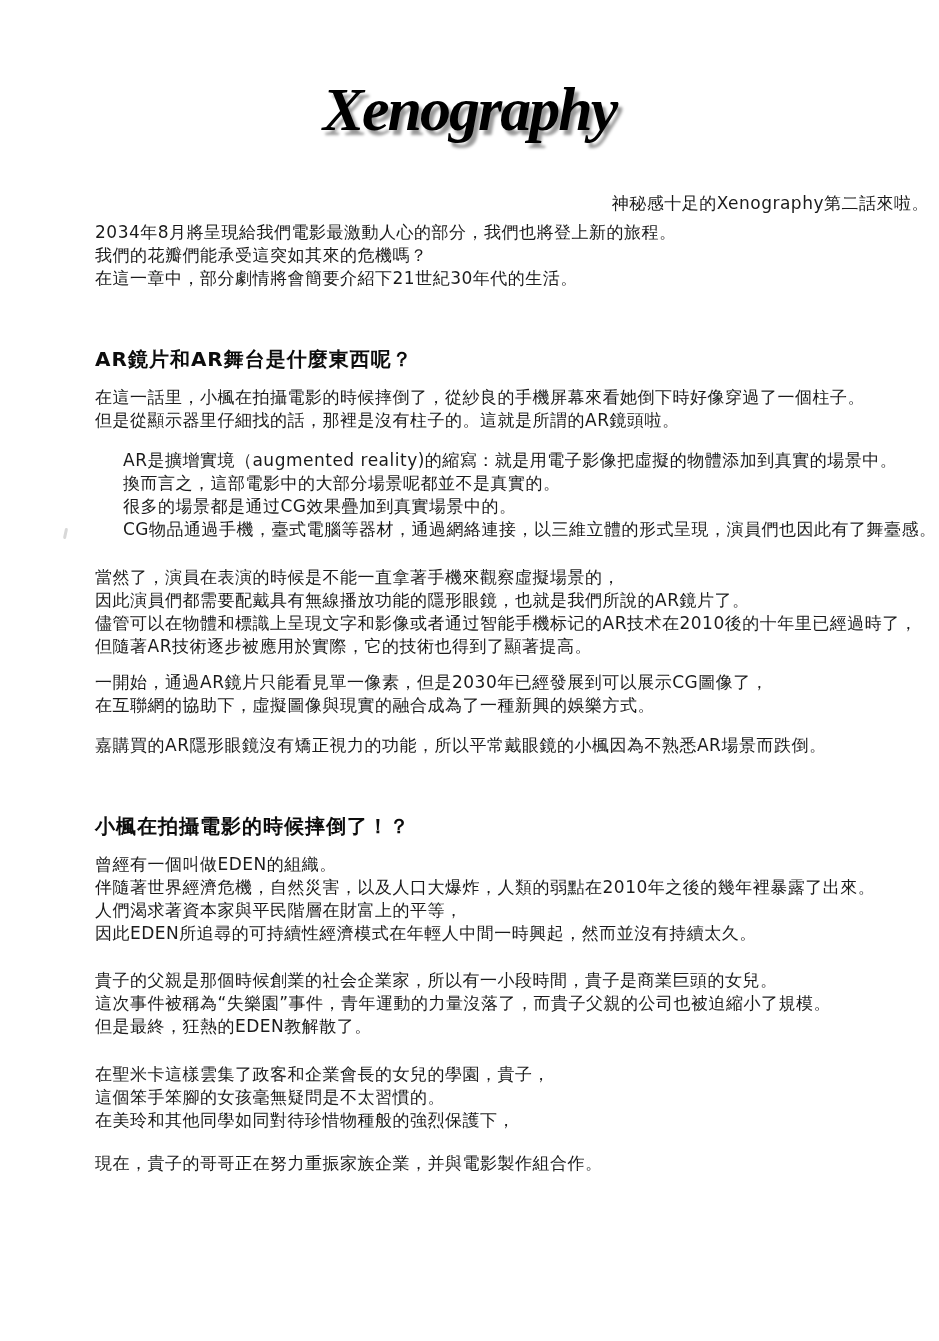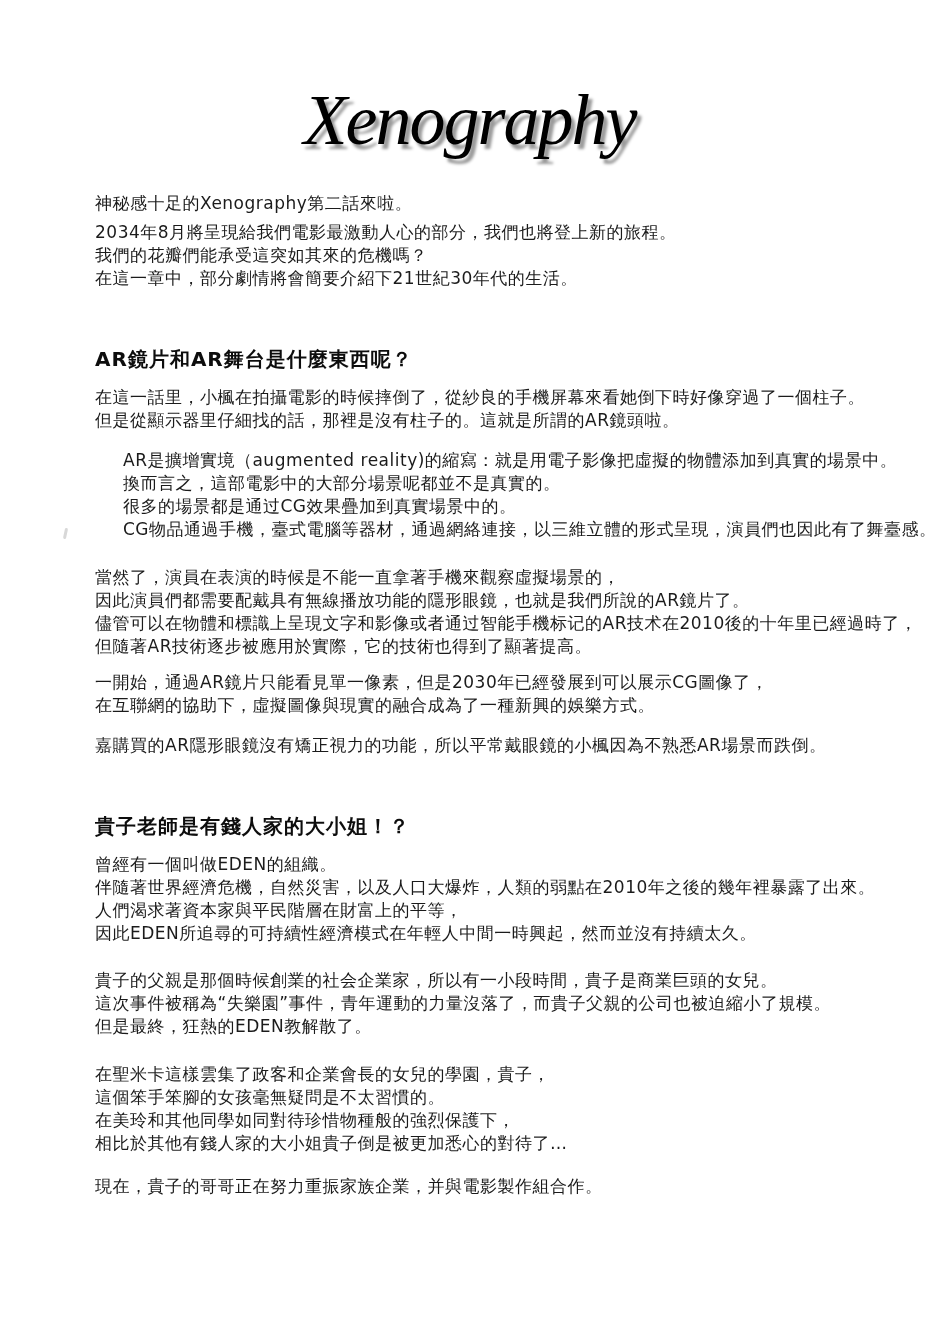--- a/index.html
+++ b/index.html
@@ -13,22 +13,22 @@
   }
   .title-wrap {
     padding-top: 36px;
     height: 132px;
     text-align: center;
   }
   .page-title {
     display: inline-block;
     font-family: "Liberation Serif", "DejaVu Serif", serif;
     font-style: italic;
-    font-weight: 400;
-    font-size: 72px;
+    font-weight: 700;
+    font-size: 62px;
     line-height: 1;
     letter-spacing: -2px;
     color: var(--title-text, #000000);
     text-shadow: 4px 5px 3px var(--title-shadow, #9a9a9a);
   }
   #doc-body {
     margin: 24px 10px 0 95px;
     font-size: 17px;
     line-height: 23px;
     letter-spacing: 0.5px;
@@ -38,21 +38,21 @@
   .para { margin: 0 0 17px 0; }
   .heading {
     font-weight: 700;
     font-size: 20px;
     line-height: 26px;
     letter-spacing: 1px;
     color: var(--heading-text, #0d0d0d);
     margin: 56px 0 14px 0;
   }
   
-  #doc-body > .para:nth-child(1)  { margin-bottom: 6px; }
+  #doc-body > .para:nth-child(1)  { margin-bottom: 6px; text-align: right; }
   #doc-body > .para:nth-child(5)  { margin-bottom: 25px; margin-left: 28px; }
   #doc-body > .para:nth-child(6)  { margin-bottom: 13px; }
   #doc-body > .para:nth-child(10) { margin-bottom: 24px; }
   #doc-body > .para:nth-child(11) { margin-bottom: 25px; }
   #doc-body > .para:nth-child(12) { margin-bottom: 20px; }
   .scan-artifact {
     position: absolute;
     left: 64px;
     top: 528px;
     width: 3px;
@@ -96,36 +96,35 @@
       <div class="line">儘管可以在物體和標識上呈現文字和影像或者通过智能手機标记的AR技术在2010後的十年里已經過時了，</div>
       <div class="line">但隨著AR技術逐步被應用於實際，它的技術也得到了顯著提高。</div>
     </div>
     <div class="para">
       <div class="line">一開始，通過AR鏡片只能看見單一像素，但是2030年已經發展到可以展示CG圖像了，</div>
       <div class="line">在互聯網的協助下，虛擬圖像與現實的融合成為了一種新興的娛樂方式。</div>
     </div>
     <div class="para">
       <div class="line">嘉購買的AR隱形眼鏡沒有矯正視力的功能，所以平常戴眼鏡的小楓因為不熟悉AR場景而跌倒。</div>
     </div>
-    <div class="heading">貴子老師是有錢人家的大小姐！？</div>
+    <div class="heading">小楓在拍攝電影的時候摔倒了！？</div>
     <div class="para">
       <div class="line">曾經有一個叫做EDEN的組織。</div>
       <div class="line">伴隨著世界經濟危機，自然災害，以及人口大爆炸，人類的弱點在2010年之後的幾年裡暴露了出來。</div>
       <div class="line">人們渴求著資本家與平民階層在財富上的平等，</div>
       <div class="line">因此EDEN所追尋的可持續性經濟模式在年輕人中間一時興起，然而並沒有持續太久。</div>
     </div>
     <div class="para">
       <div class="line">貴子的父親是那個時候創業的社会企業家，所以有一小段時間，貴子是商業巨頭的女兒。</div>
       <div class="line">這次事件被稱為“失樂園”事件，青年運動的力量沒落了，而貴子父親的公司也被迫縮小了規模。</div>
       <div class="line">但是最終，狂熱的EDEN教解散了。</div>
     </div>
     <div class="para">
       <div class="line">在聖米卡這樣雲集了政客和企業會長的女兒的學園，貴子，</div>
       <div class="line">這個笨手笨腳的女孩毫無疑問是不太習慣的。</div>
       <div class="line">在美玲和其他同學如同對待珍惜物種般的強烈保護下，</div>
-      <div class="line">相比於其他有錢人家的大小姐貴子倒是被更加悉心的對待了…</div>
     </div>
     <div class="para">
       <div class="line">現在，貴子的哥哥正在努力重振家族企業，并與電影製作組合作。</div>
     </div>
   </main>
 
 <div class="scan-artifact"></div>
 
 </body></html>

